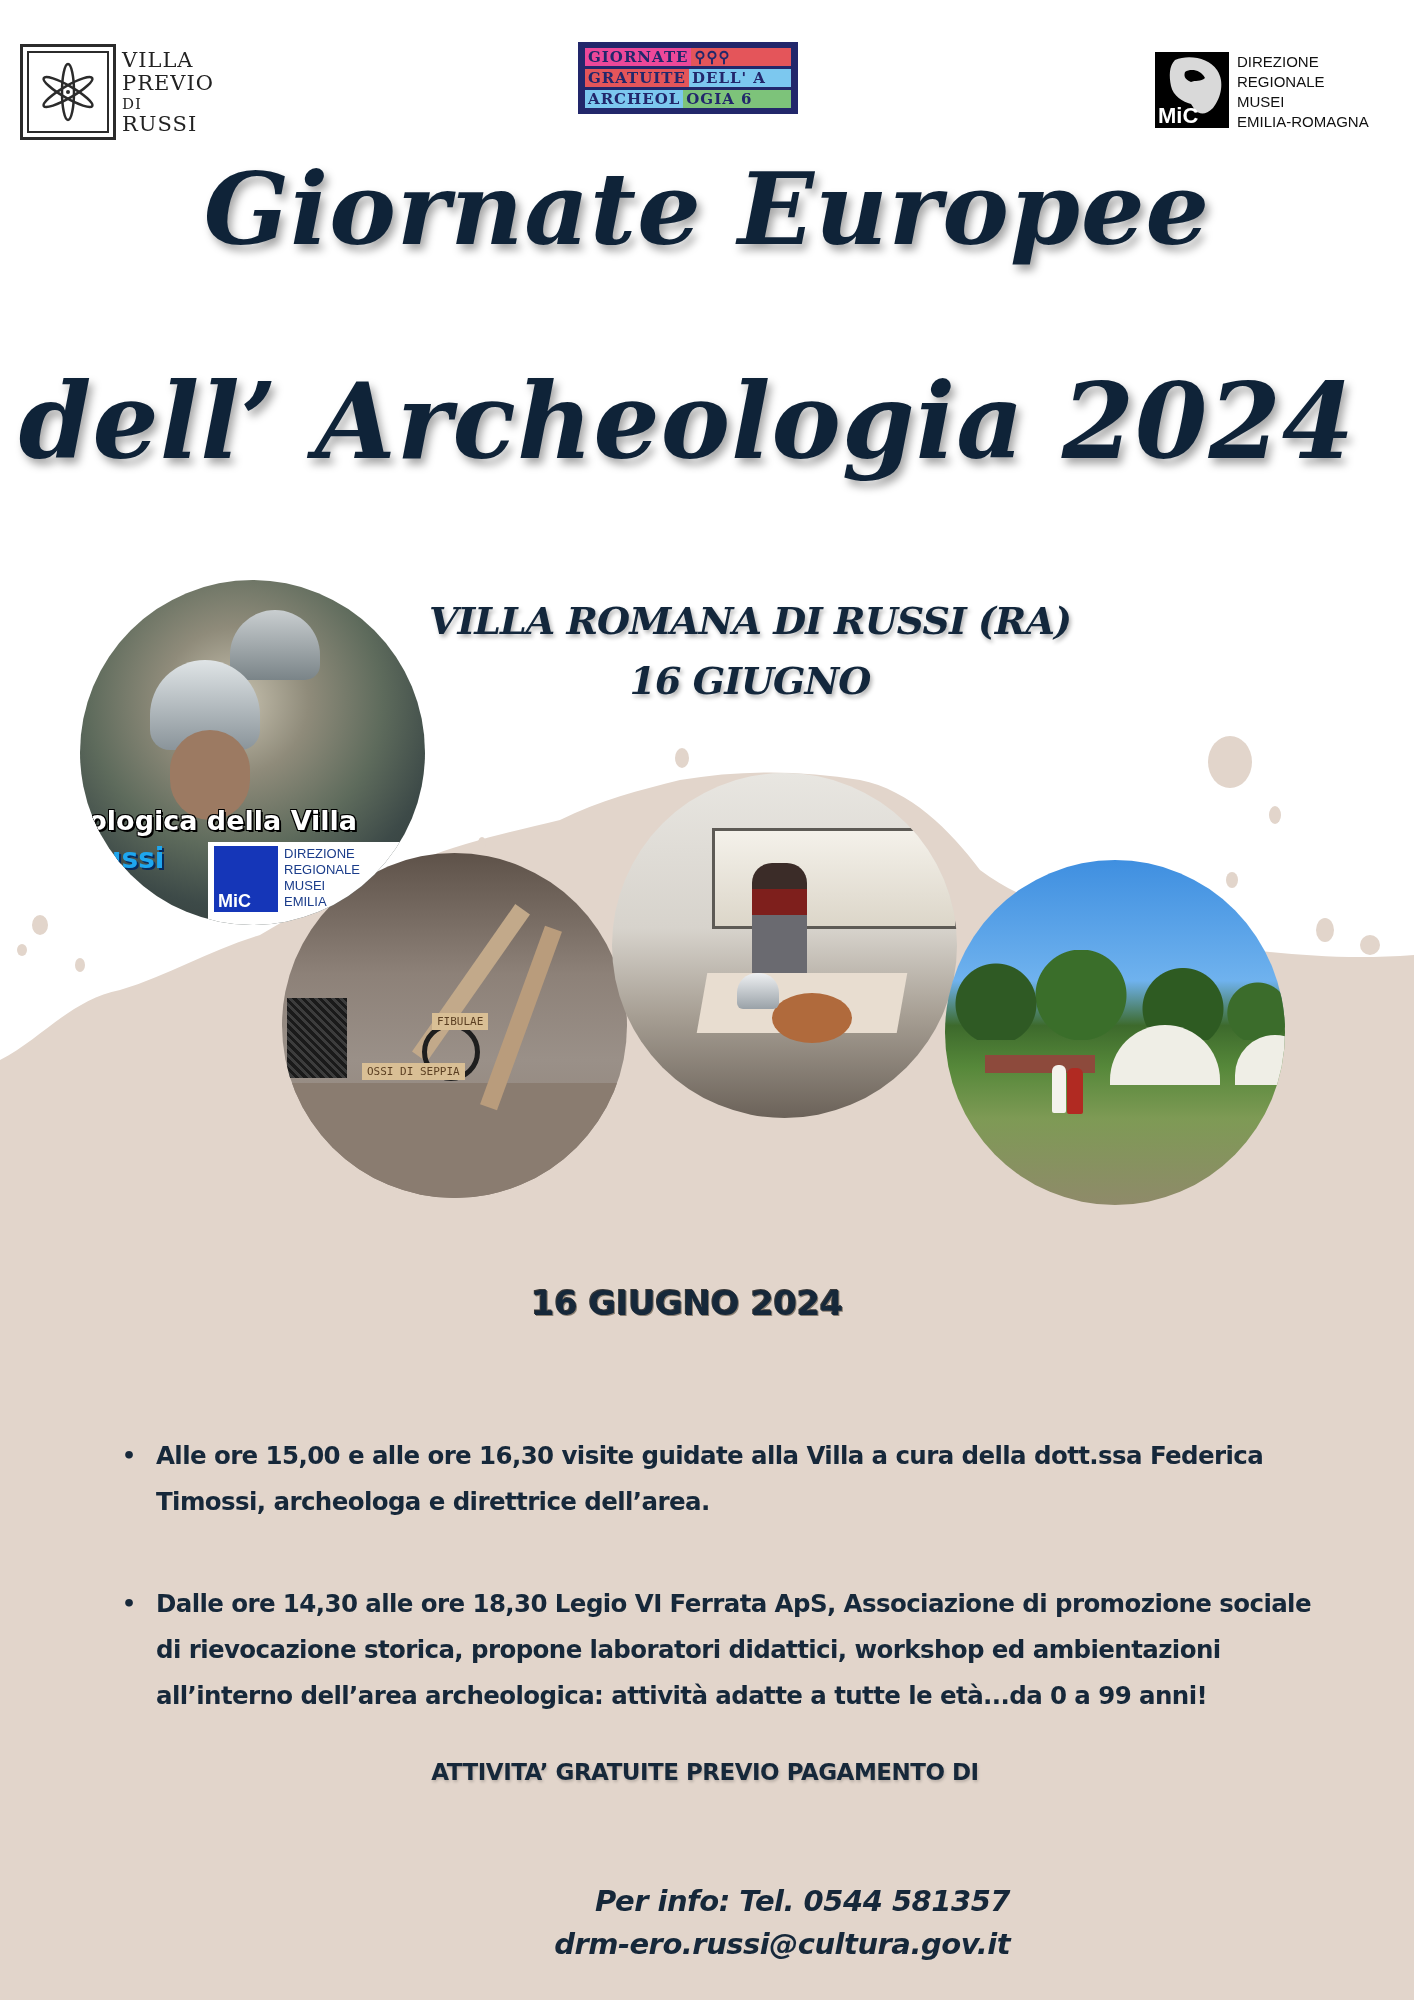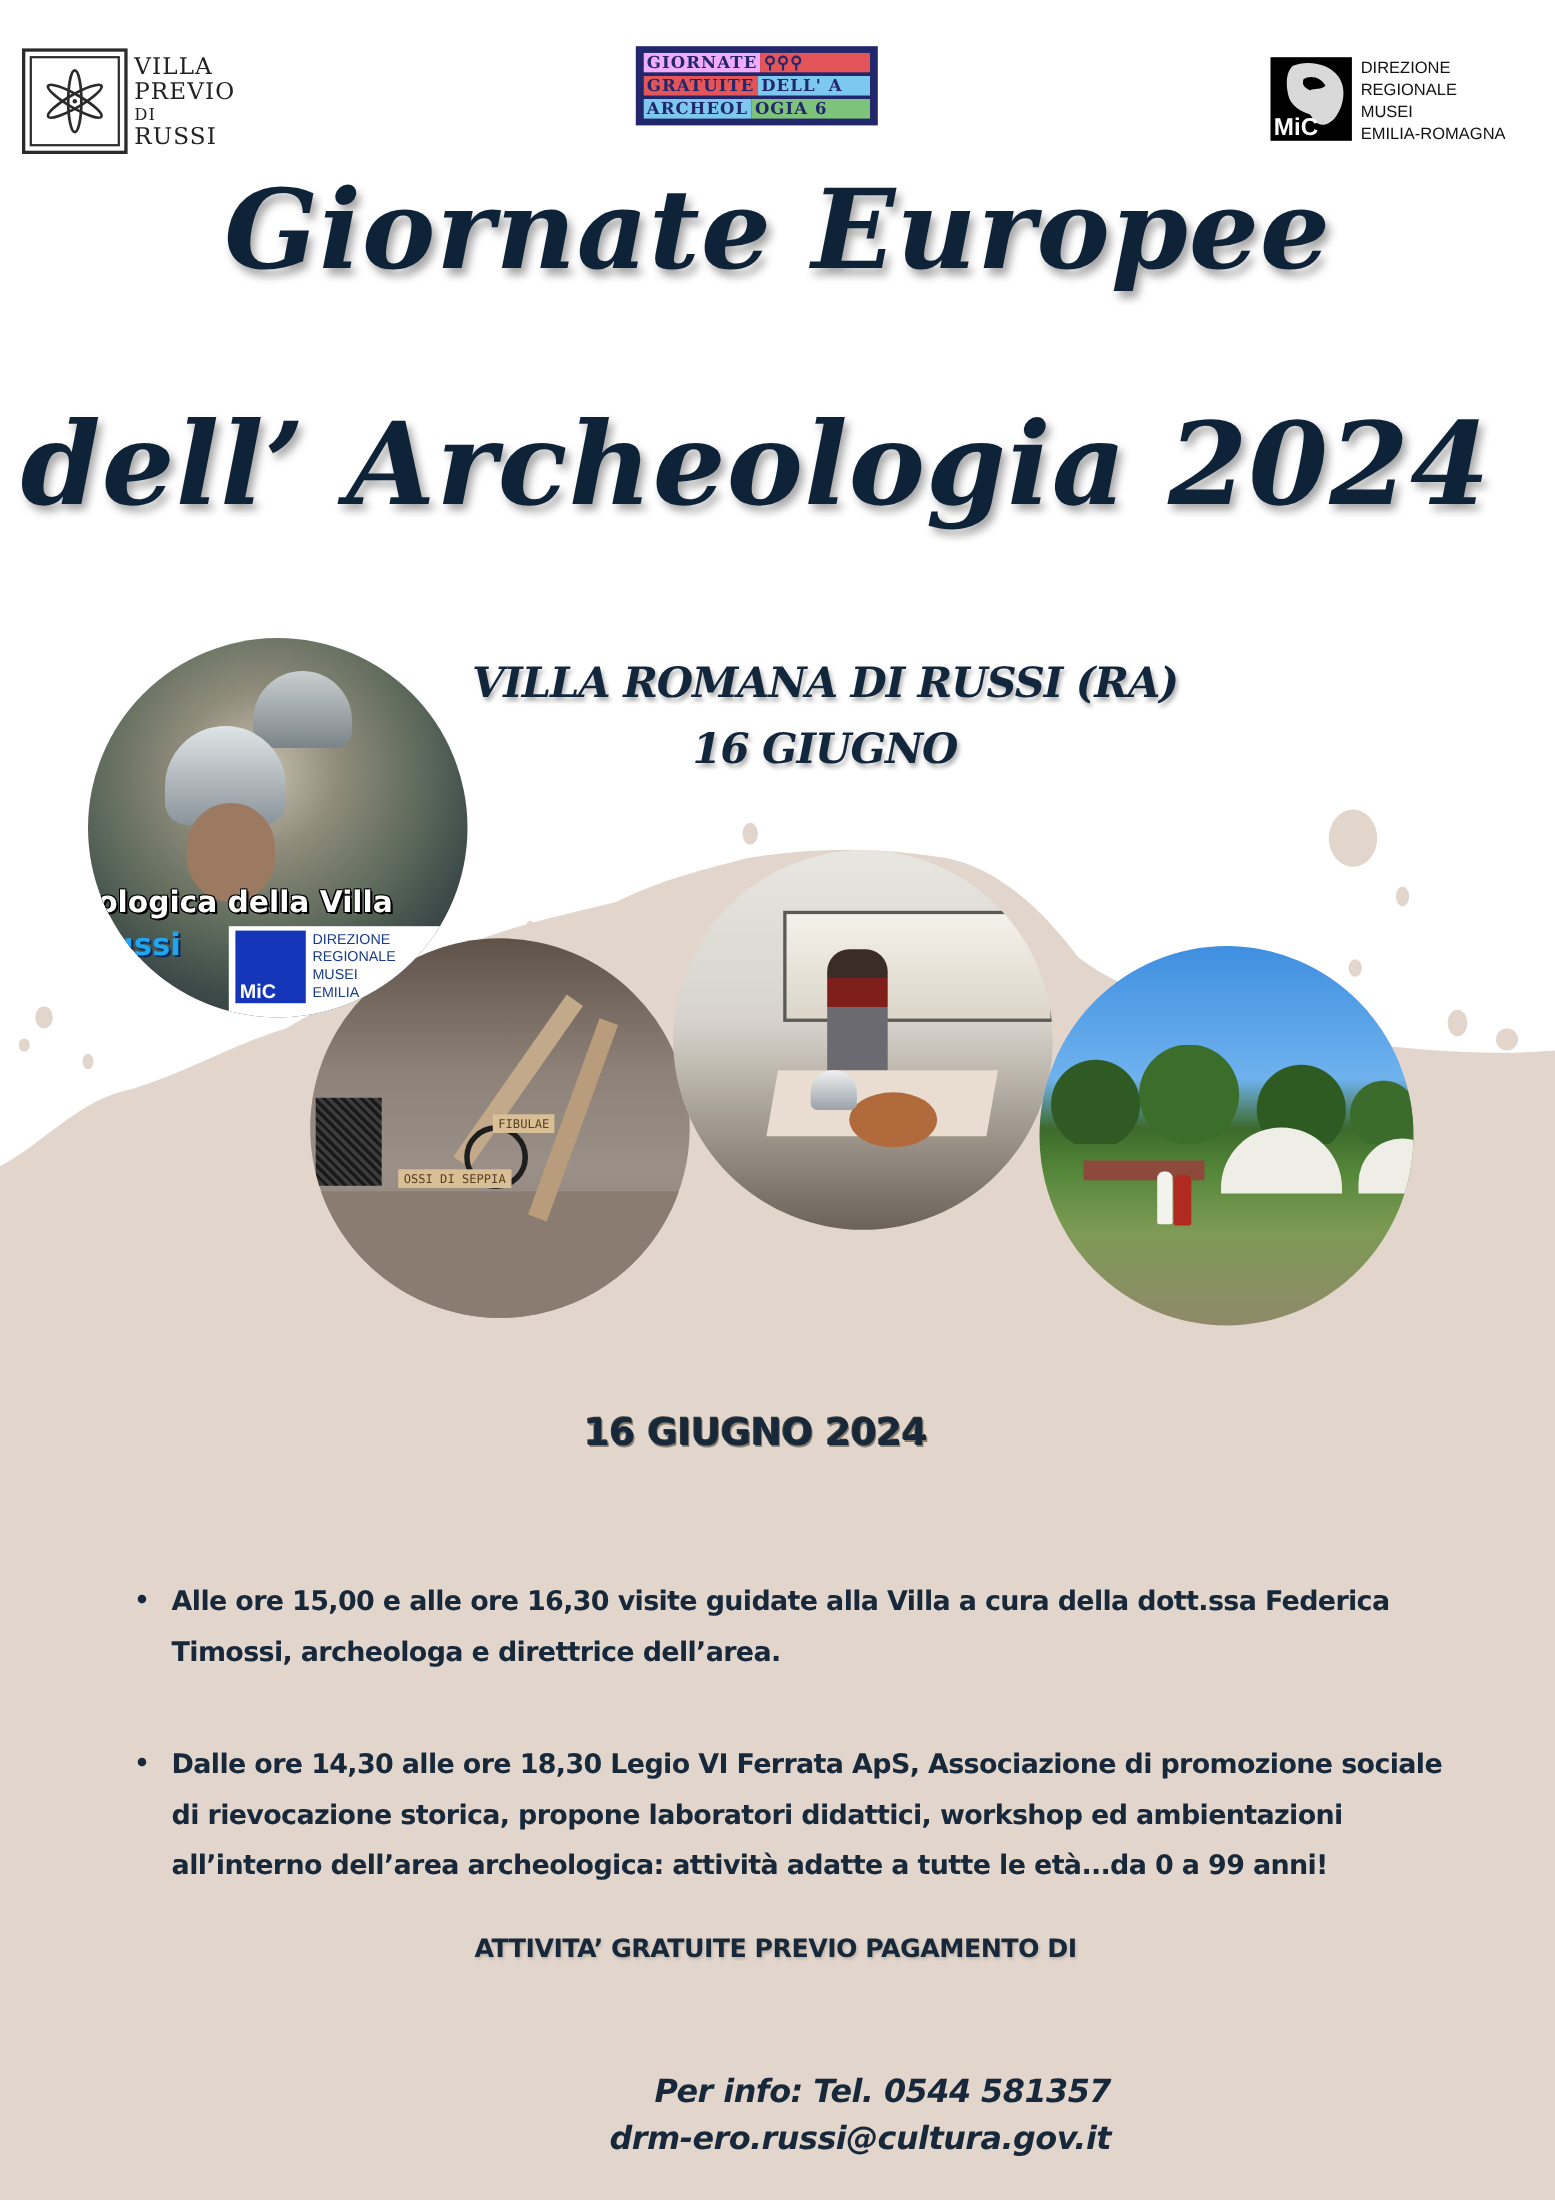--- a/index.html
+++ b/index.html
@@ -89,21 +89,21 @@
   .photo-tools {
     left: 282px; top: 853px; width: 345px; height: 345px;
     background: linear-gradient(180deg, #5e5249 0%, #8d8178 35%, #9a9088 60%, #8a7d72 100%);
   }
   .photo-tools .cloth { position:absolute; left:0; top:230px; width:100%; height:120px; background:#8a7c70; }
   .photo-tools .chain { position:absolute; left:5px; top:145px; width:60px; height:80px; background: repeating-linear-gradient(45deg,#1a1a1a 0 3px,#3c3c3c 3px 6px); }
   .photo-tools .hammer1 { position:absolute; left:180px; top:40px; width:18px; height:180px; background:#c2a98a; transform: rotate(35deg); }
   .photo-tools .hammer2 { position:absolute; left:230px; top:70px; width:18px; height:190px; background:#b99c7c; transform: rotate(20deg); }
   .photo-tools .ring { position:absolute; left:140px; top:170px; width:48px; height:48px; border:5px solid #1e1e1e; border-radius:50%; }
   .photo-tools .label { position:absolute; font-family: "DejaVu Sans Mono", monospace; font-size: 11px; color:#5b3f22; background:#d9bf95; padding: 2px 5px; }
-  .photo-tools .label-a { left: 166px; top: 160px; }
+  .photo-tools .label-a { left: 150px; top: 160px; }
   .photo-tools .label-b { left: 80px; top: 210px; }
 
   .photo-museum {
     left: 612px; top: 773px; width: 345px; height: 345px;
     background: linear-gradient(180deg, #e8e6e1 0%, #d7d3cc 45%, #a79f94 70%, #6b6259 100%);
   }
   .photo-museum .case { position:absolute; left:100px; top:55px; width:240px; height:95px; background: linear-gradient(180deg,#f4f1ea,#dcd6c9); border: 3px solid #5d5a55; }
   .photo-museum .man { position:absolute; left:140px; top:90px; width:55px; height:130px; background: linear-gradient(180deg,#3b2c28 0 20%,#7e1f1c 20% 40%,#6a6a70 40% 100%); border-radius: 20px 20px 6px 6px; }
   .photo-museum .table { position:absolute; left:90px; top:200px; width:200px; height:60px; background:#e8ddd0; transform: skewX(-10deg); }
   .photo-museum .shield { position:absolute; left:160px; top:220px; width:80px; height:50px; border-radius:50%; background:#b06a3c; }
@@ -178,21 +178,21 @@
   <div class="words">
     <span>VILLA</span>
     <span>PREVIO</span>
     <span class="small">DI</span>
     <span>RUSSI</span>
   </div>
 </div>
 
 <div class="logo-gea">
   <div class="row">
-    <span style="background:#f0abfc">GIORNATE</span>
+    <span style="background:#ec4899">GIORNATE</span>
     <span style="background:#e4555a;flex:1">⚲⚲⚲</span>
   </div>
   <div class="row">
     <span style="background:#e4555a">GRATUITE</span>
     <span style="background:#7cc8ef;flex:1">DELL' A</span>
   </div>
   <div class="row">
     <span style="background:#7cc8ef">ARCHEOL</span>
     <span style="background:#7dc37a;flex:1">OGIA 6</span>
   </div>

